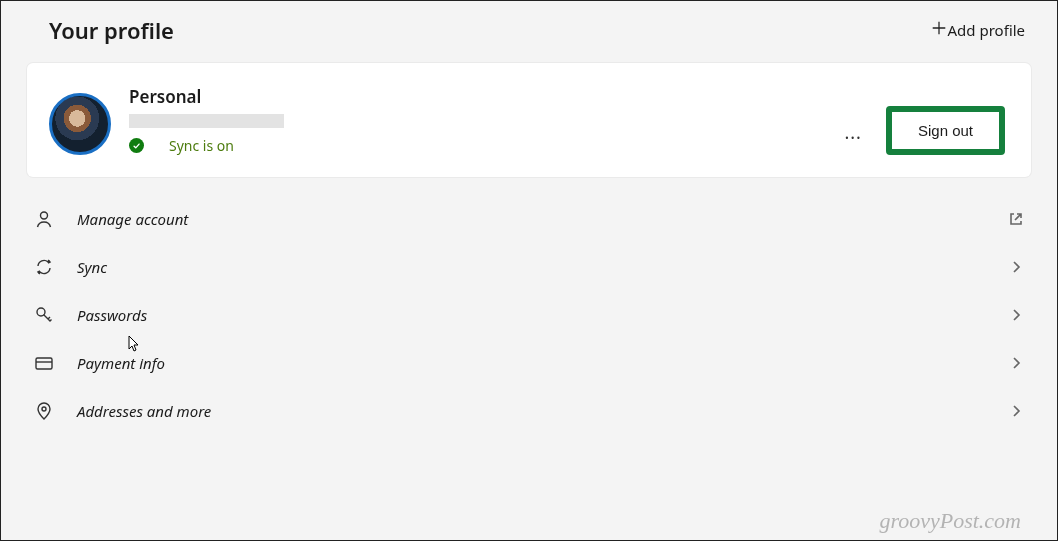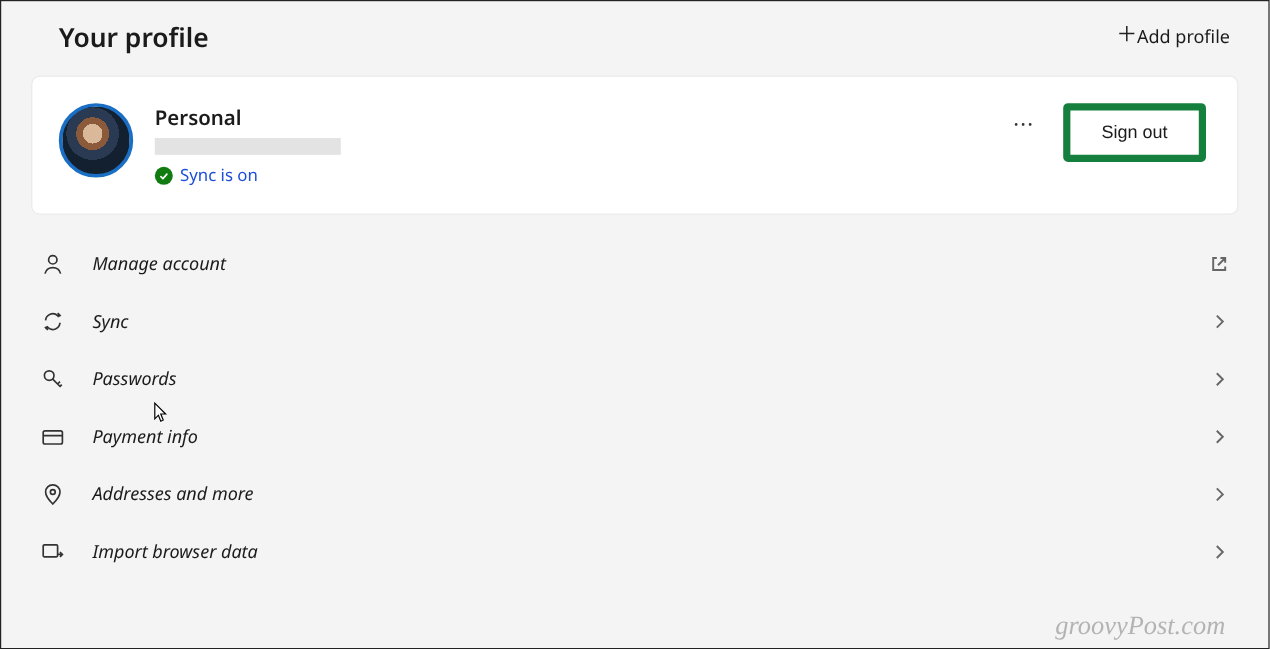--- a/index.html
+++ b/index.html
@@ -32,21 +32,21 @@
     padding: 6px 4px;
   }
   .add-profile svg { width: 18px; height: 18px; }
 
   .profile-card {
     background: #fff;
     margin: 8px 26px 18px 26px;
     border-radius: 6px;
     padding: 22px 26px 22px 22px;
     display: flex;
-    align-items: flex-start;
+    align-items: flex-end;
     box-shadow: 0 0 0 1px rgba(0,0,0,0.04);
   }
   .avatar {
     width: 62px; height: 62px;
     border-radius: 50%;
     background: radial-gradient(circle at 45% 40%, #d9b99a 0 18%, #8a5a3a 18% 30%, #2a3a52 30% 48%, #13202f 48% 100%);
     border: 3px solid #1a6fc4;
     flex-shrink: 0;
   }
   .profile-info {
@@ -62,21 +62,21 @@
     background: #e3e3e3;
     margin-top: 4px; margin-bottom: 4px;
   }
   .sync-row { display: flex; align-items: center; gap: 6px; margin-top: 2px;}
   .sync-check {
     width: 15px; height: 15px; border-radius: 50%;
     background: #107c10;
     display: inline-flex; align-items: center; justify-content: center;
   }
   .sync-check svg { width: 10px; height: 10px; }
-  .sync-text { color: #1d4ed8; font-size: 14px; }
+  .sync-text { color: #4d7c0f; font-size: 14px; margin-left: 19px; }
   .more-btn {
     font-size: 18px; letter-spacing: 1px; color: #333;
     cursor: pointer; padding: 6px 14px; margin-right: 10px;
   }
   .signout-btn {
     border: 6px solid #15803d;
     background: #fff;
     border-radius: 4px;
     padding: 10px 26px;
     font-size: 15px;
@@ -231,34 +231,20 @@
         </svg>
     </span>
     <span class="menu-label">Addresses and more</span>
     <span class="menu-trailing">
       <svg viewBox="0 0 16 16">
           <path d="M6 3l5 5-5 5"></path>
         </svg>
     </span>
   </div>
 
-  <div class="menu-item">
-    <span class="menu-icon">
-      <svg viewBox="0 0 20 20">
-          <rect x="2" y="4" width="12" height="10" rx="1"></rect>
-          <path d="M14 12h4M16 10l2 2-2 2"></path>
-        </svg>
-    </span>
-    <span class="menu-label">Import browser data</span>
-    <span class="menu-trailing">
-      <svg viewBox="0 0 16 16">
-          <path d="M6 3l5 5-5 5"></path>
-        </svg>
-    </span>
-  </div>
 
 </div>
 
 <div class="cursor">
   <svg viewBox="0 0 18 22">
       <path d="M6 1l0 13 3-3 2 5 2-1-2-5 4 0z" fill="#fff" stroke="#000" stroke-width="1"></path>
     </svg>
 </div>
 
 <div class="watermark">groovyPost.com</div>

